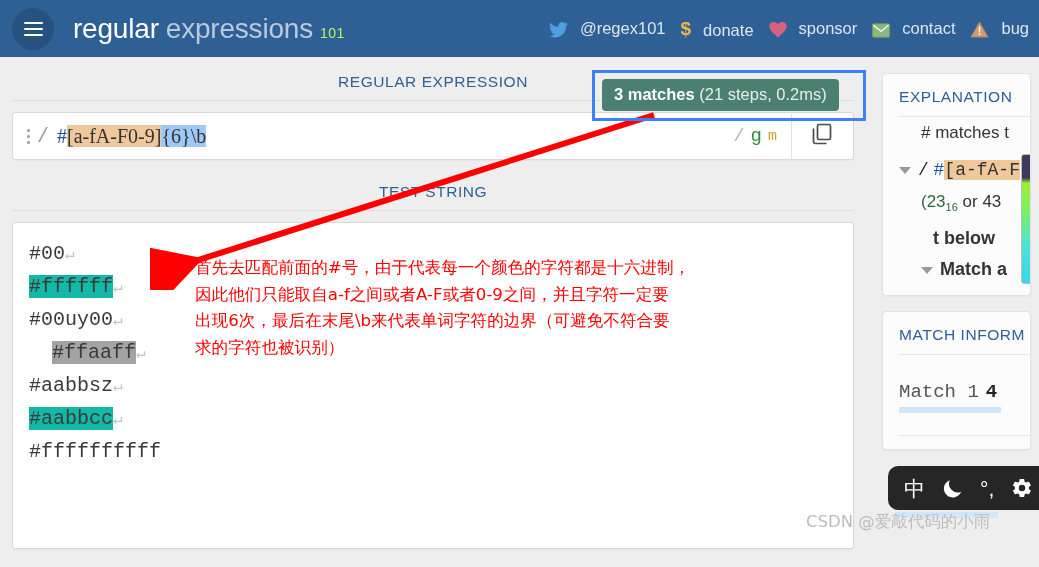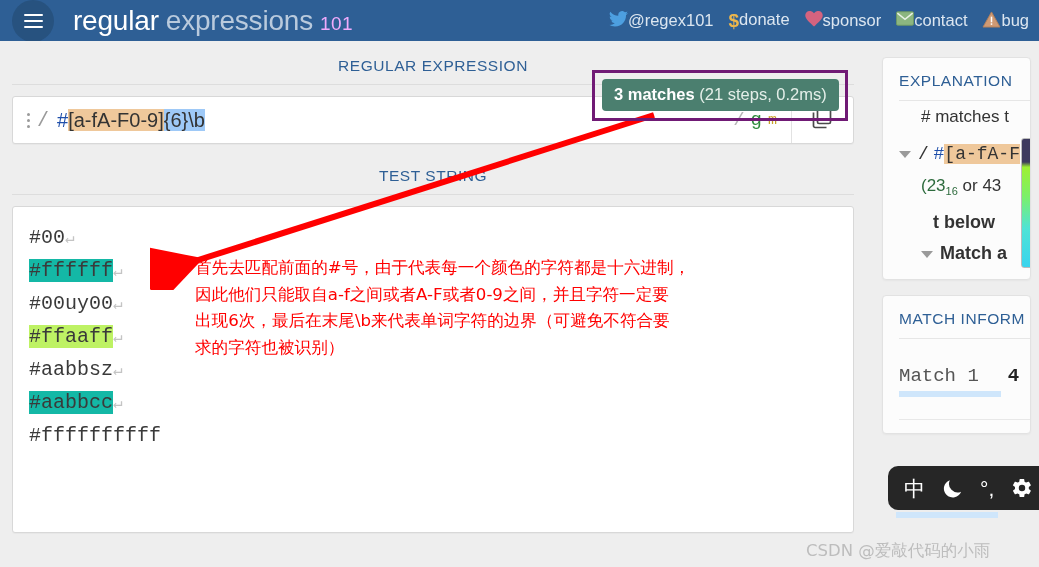--- a/index.html
+++ b/index.html
@@ -7,21 +7,21 @@
   body {
     width: 1039px; height: 567px;
     background: #eeeeee;
     font-family: "Liberation Sans", sans-serif;
     overflow: hidden;
     position: relative;
   }
 
   
   .header {
-    height: 41px;
+    height: 57px;
     background: #2e5f95;
     display: flex;
     align-items: center;
     padding: 0 10px 0 12px;
     position: relative;
     overflow: hidden;
   }
   .burger {
     width: 42px; height: 42px;
     border-radius: 50%;
@@ -39,31 +39,31 @@
   .brand {
     margin-left: 19px;
     font-size: 28px;
     color: #ffffff;
     white-space: nowrap;
     letter-spacing: -0.2px;
     display: flex; align-items: baseline; gap: 7px;
     cursor: pointer;
   }
   .brand .b-light { color: #b9cadd; }
-  .brand .b-num { font-size: 19px; color: #f0abfc; letter-spacing: 0.5px; }
+  .brand .b-num { font-size: 14px; color: #bef264; letter-spacing: 0.5px; }
 
   .navlinks {
     margin-left: auto;
     display: flex; align-items: center;
     gap: 15px;
     white-space: nowrap;
     padding-right: 0px;
   }
   .navitem {
-    display: flex; align-items: flex-start; gap: 0;
+    display: flex; align-items: flex-end; gap: 12px;
     color: #dce6f0;
     font-size: 16.5px;
     cursor: pointer;
   }
   .navitem .nico { display: flex; align-items: center; }
 
   
   .body-wrap {
     display: flex;
     height: 510px;
@@ -105,21 +105,21 @@
     padding: 0 10px 0 14px;
     min-width: 0;
   }
   .kebab {
     display: flex; flex-direction: column; gap: 3px;
     margin-right: 7px; cursor: pointer;
   }
   .kebab i { width: 3px; height: 3px; border-radius: 50%; background: #9a9a9a; display:block; }
   .delim { color: #9a9a9a; font-family: "Liberation Mono", monospace; font-size: 20px; }
   .rxtext {
-    font-family: Liberation Sans, sans-serif;
+    font-family: Liberation Serif, serif;
     font-size: 20px;
     margin-left: 8px;
     white-space: nowrap;
     color: #333;
   }
   .rx-hash { color: #1f4faa; }
   .rx-cls { background: #efc89b; color: #333; }
   .rx-quant { background: #9ec9f7; color: #333; }
   .rf-flags {
     display: flex; align-items: center;
@@ -139,22 +139,22 @@
     cursor: pointer;
   }
 
   
   .badge-wrap {
     position: absolute;
     left: 592px; top: 70px;
     z-index: 40;
   }
   .redbox {
-    border: 3px solid #701a75;
-    padding: 6px 6px 7px 7px;
+    border: 3px solid #3b82f6;
+    padding: 6px 24px 7px 7px;
     display: inline-block;
   }
   .badge {
     background: #4b7f6f;
     color: #ffffff;
     border-radius: 4px;
     padding: 6px 12px 7px 12px;
     font-size: 16.5px;
     white-space: nowrap;
   }
@@ -176,21 +176,21 @@
   .ts-line {
     font-family: "Liberation Mono", monospace;
     font-size: 20px;
     color: #3a3a3a;
     line-height: 33px;
     height: 33px;
     white-space: pre;
     display: block;
   }
   .ts-line .hl { background: #14b8a6; }
-  .ts-line .hl-active { background: #bef264; }
+  .ts-line .hl-active { background: #a3a3a3; margin-left: 23px; }
   .pilcrow { color: #c4c4c4; font-size: 16px; }
 
   
   .annot-text {
     position: absolute;
     left: 195px; top: 255px;
     width: 640px;
     color: #ff0000;
     font-size: 16.6px;
     line-height: 26.5px;
@@ -258,21 +258,21 @@
     background: linear-gradient(to bottom, #3d3a5e 0%, #3d3a5e 18%, #9ef032 22%, #7bf06a 45%, #4fe3d6 70%, #39d4ee 100%);
   }
 
   .mi-panel { margin-top: 15px; height: 139px; position: relative; }
   .mi-row {
     display: flex; align-items: center;
     font-family: "Liberation Mono", monospace;
     font-size: 19px;
     color: #555;
     margin-top: 26px;
-    gap: 29px;
+    gap: 7px;
     white-space: nowrap;
   }
   .mi-row .mnum { color: #222; font-weight: bold; }
   .mi-underline {
     width: 102px; height: 6px;
     background: #cfe6fb;
     margin-top: 4px;
   }
   .mi-sep { border-top: 1px solid #e8e8e8; margin-top: 22px; margin-right: 0; }
 
@@ -300,21 +300,21 @@
     position: absolute;
     left: 896px; top: 512px;
     width: 102px; height: 6px;
     background: #cfe6fb;
     z-index: 5;
   }
 
   
   .watermark {
     position: absolute;
-    left: 806px; top: 540px;
+    left: 806px; top: 511px;
     color: #bdbdbd;
     font-size: 16.5px;
     z-index: 70;
     white-space: nowrap;
     font-family: "DejaVu Sans", sans-serif;
   }
 </style>
 </head>
 <body>
 

